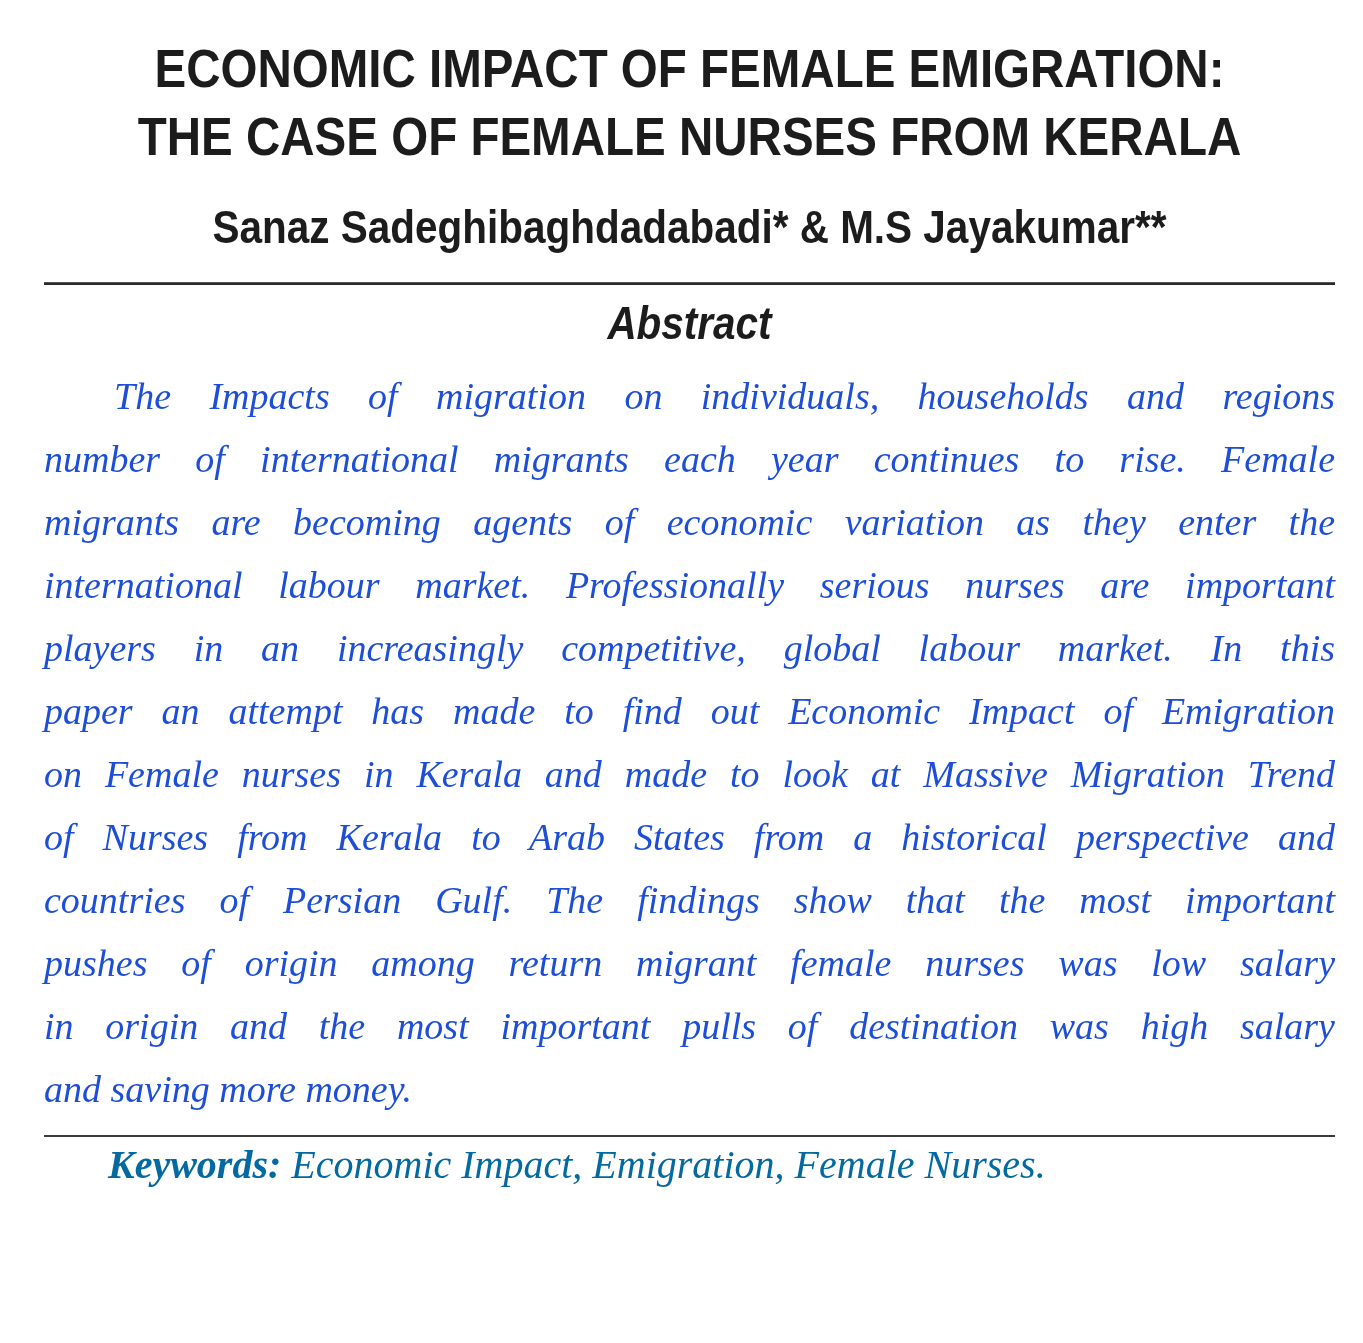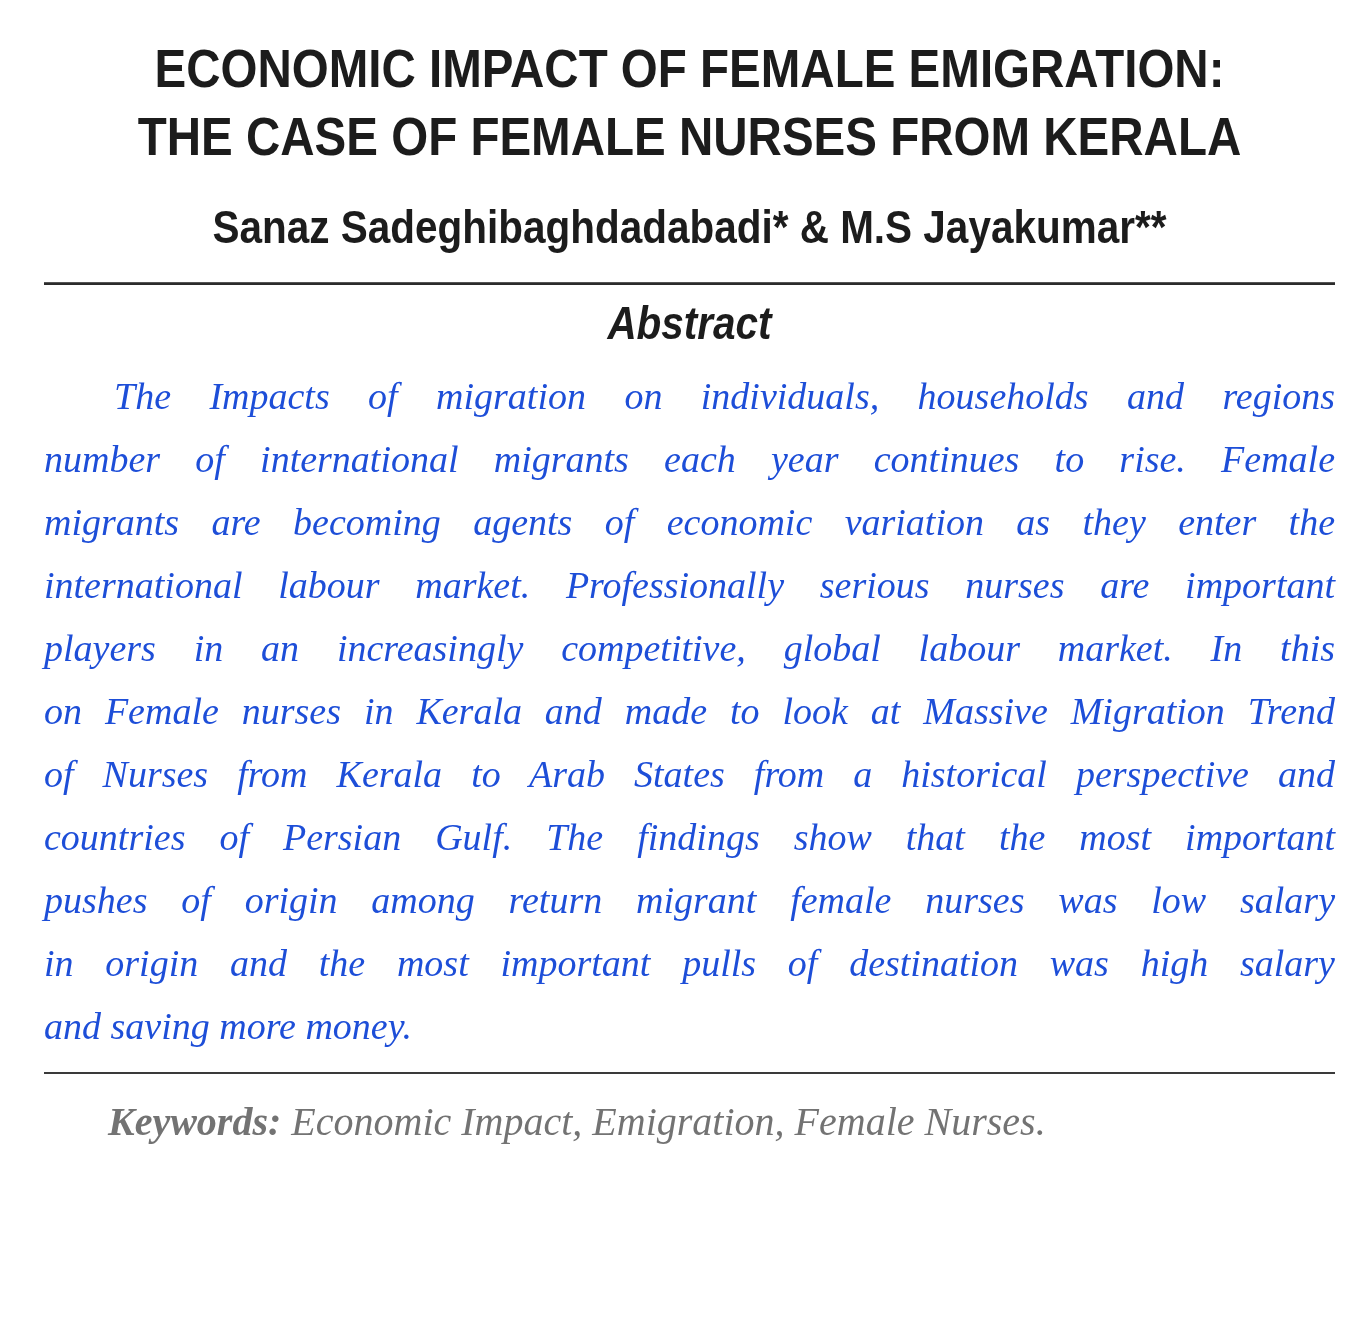--- a/index.html
+++ b/index.html
@@ -73,27 +73,27 @@
     overflow: visible;
   }
   .abs-line:first-child { text-indent: 70px; }
   .abs-line:last-child { text-align-last: left; }
   .rule-thin {
     margin-top: 14px;
     height: 2px;
     background: #3a3a3a;
   }
   .keywords-line {
-    margin-top: 22px;
+    margin-top: 2px;
     padding-left: 64px;
     font-family: "Liberation Serif", serif;
     font-style: italic;
     font-size: 40px;
     line-height: 52px;
-    color: #737373;
+    color: #0369a1;
   }
   .keywords-label { font-weight: bold; }
 </style>
 </head>
 <body>
 
 <div class="page">
 
   <div class="title-line">ECONOMIC IMPACT OF FEMALE EMIGRATION:</div>
   <div class="title-line">THE CASE OF FEMALE NURSES FROM KERALA</div>
@@ -103,20 +103,21 @@
   <div class="rule-thick"></div>
 
   <div class="abstract-heading">Abstract</div>
 
   <div class="abstract-body">
       <div class="abs-line">The Impacts of migration on individuals, households and regions</div>
       <div class="abs-line">number of international migrants each year continues to rise. Female</div>
       <div class="abs-line">migrants are becoming agents of economic variation as they enter the</div>
       <div class="abs-line">international labour market. Professionally serious nurses are important</div>
       <div class="abs-line">players in an increasingly competitive, global labour market. In this</div>
+      <div class="abs-line">paper an attempt has made to find out Economic Impact of Emigration</div>
       <div class="abs-line">on Female nurses in Kerala and made to look at Massive Migration Trend</div>
       <div class="abs-line">of Nurses from Kerala to Arab States from a historical perspective and</div>
       <div class="abs-line">countries of Persian Gulf. The findings show that the most important</div>
       <div class="abs-line">pushes of origin among return migrant female nurses was low salary</div>
       <div class="abs-line">in origin and the most important pulls of destination was high salary</div>
       <div class="abs-line">and saving more money.</div>
     </div>
 
   <div class="rule-thin"></div>
 

